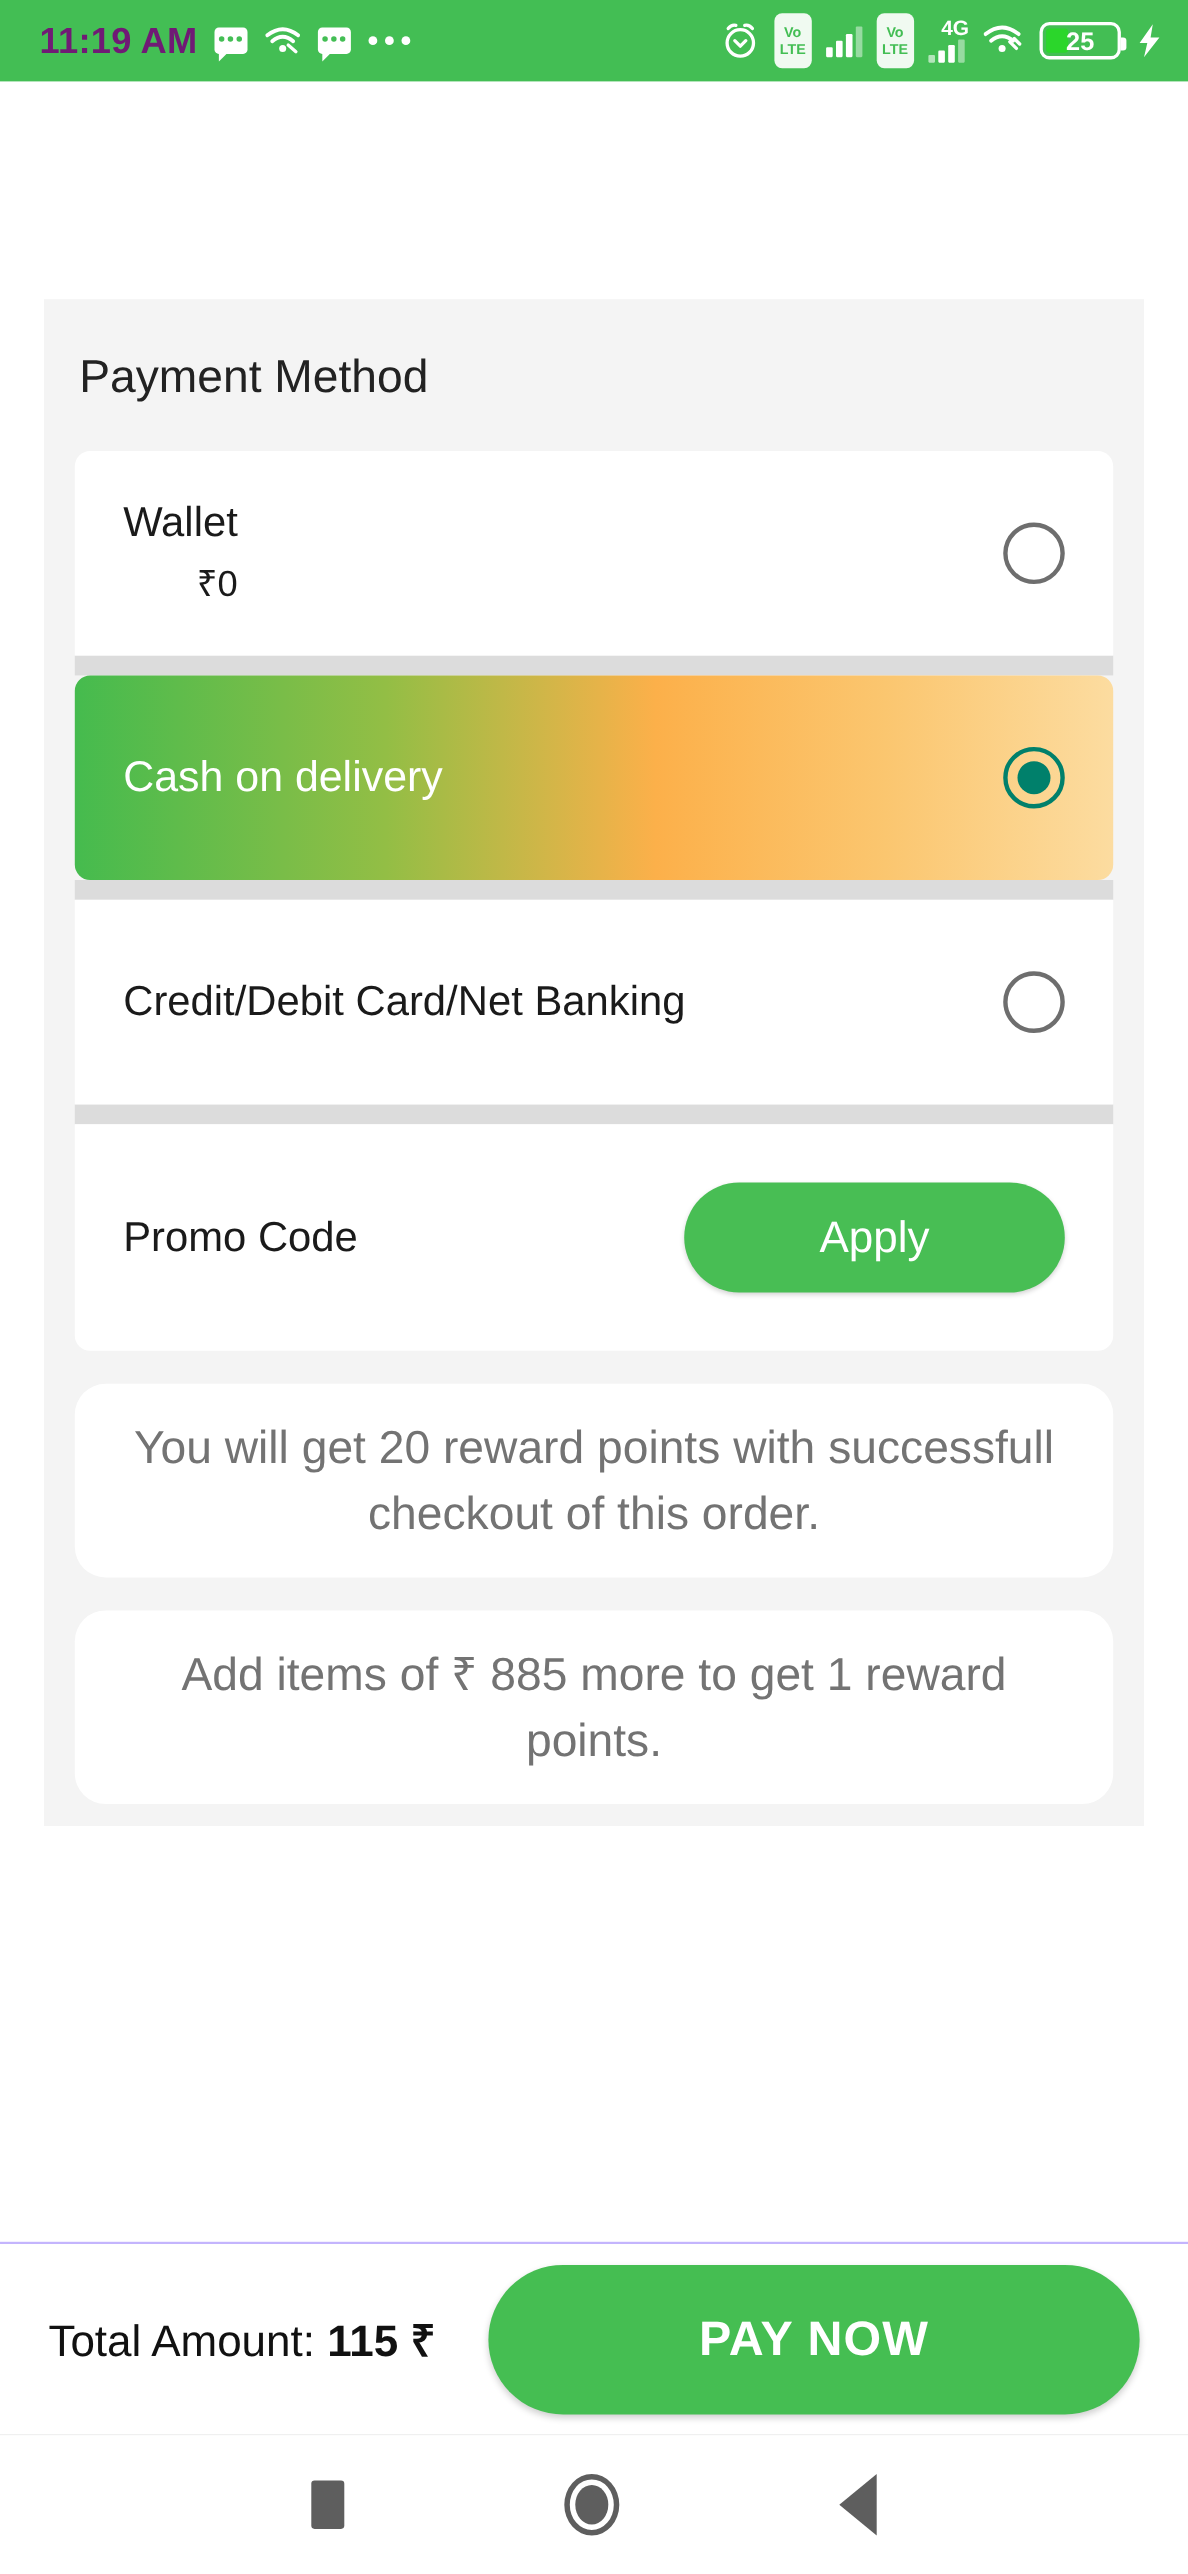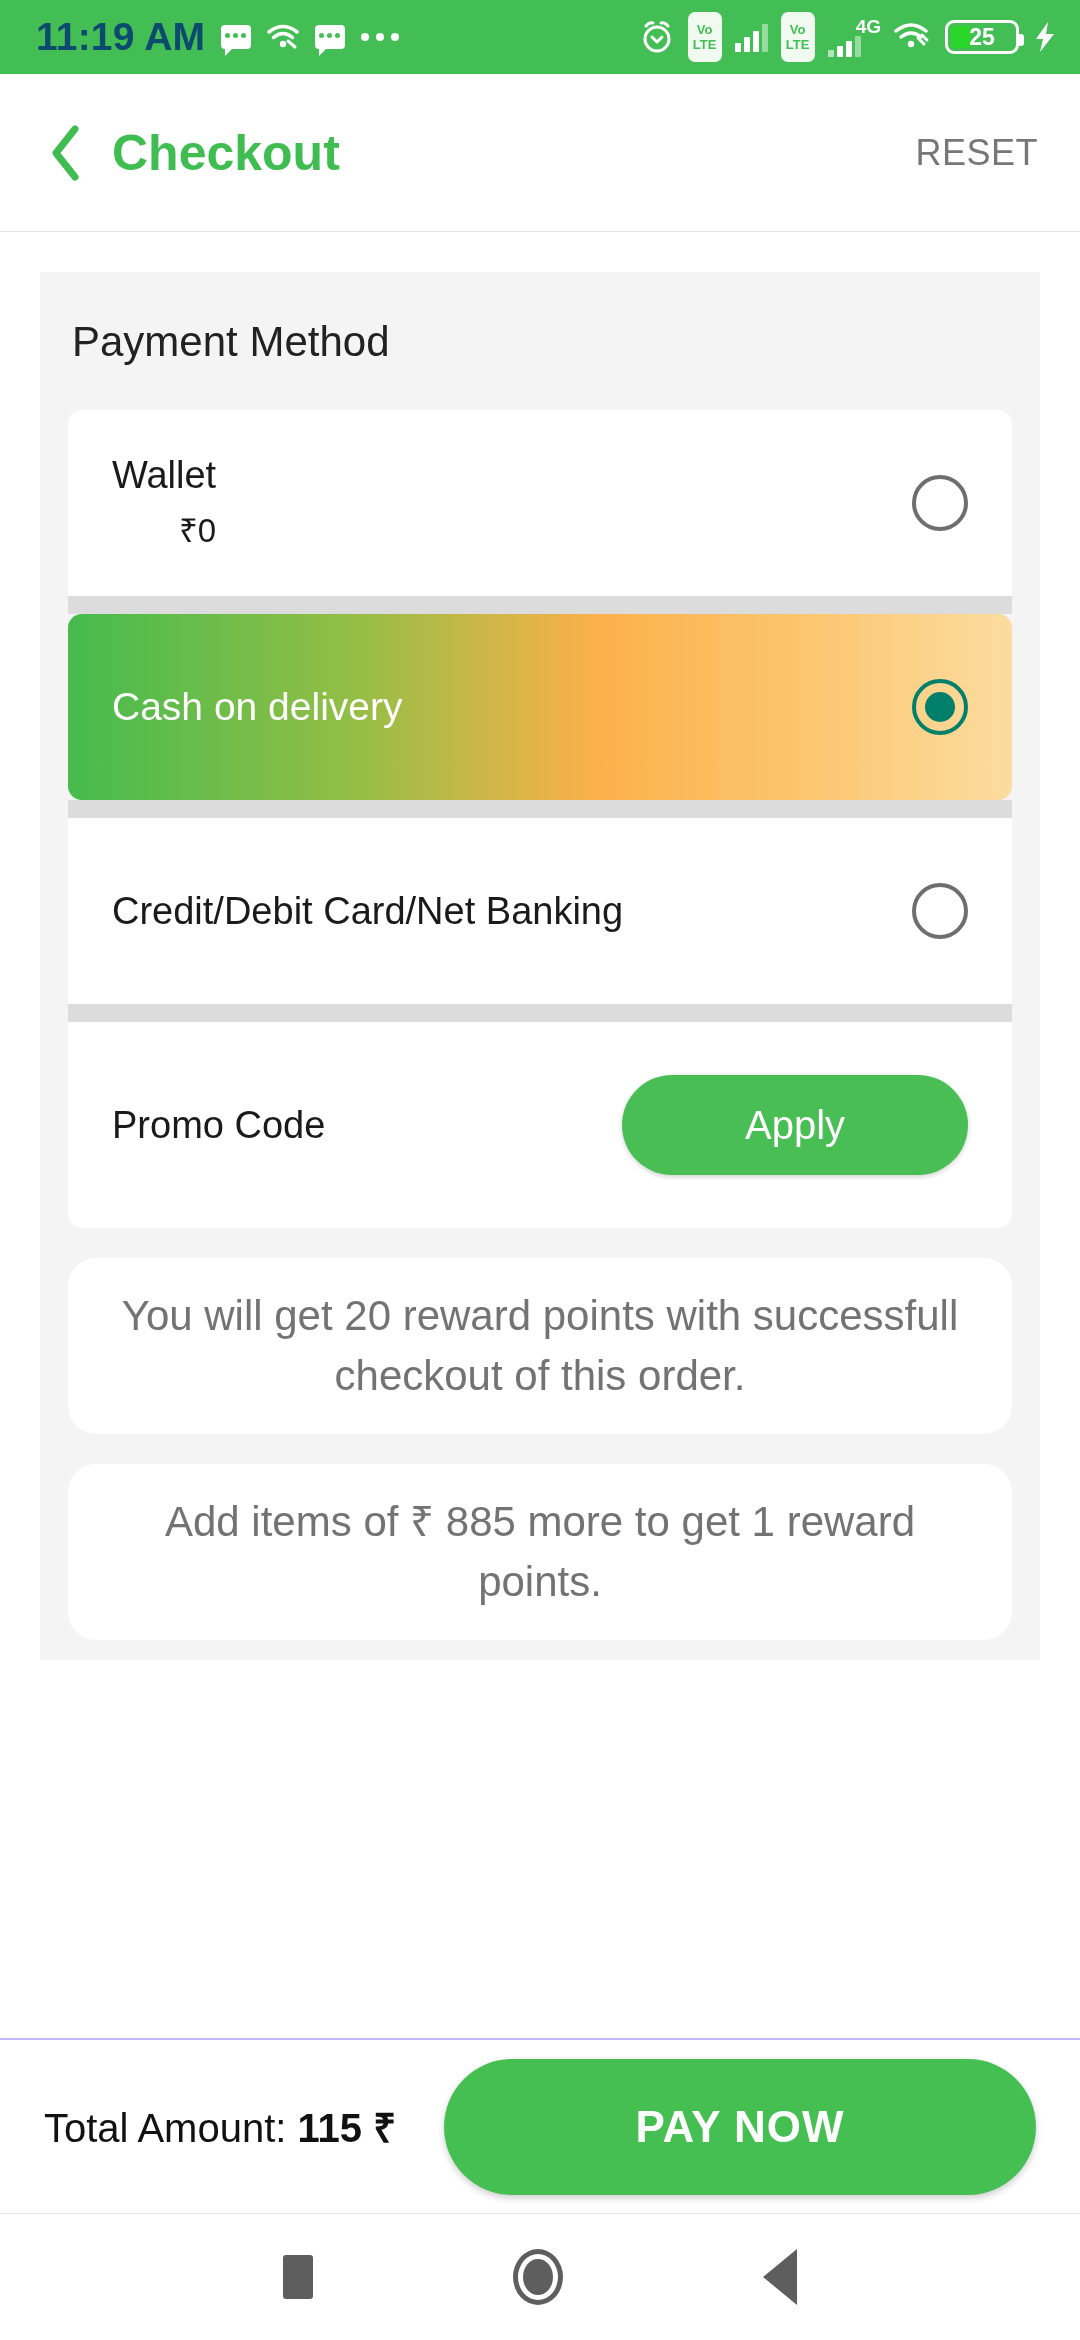--- a/index.html
+++ b/index.html
@@ -10,21 +10,21 @@
     overflow:hidden;
   }
   .phone { position:relative; width:1080px; height:2340px; background:#ffffff; }
 
   
   .statusbar{
     position:absolute; top:0; left:0; width:1080px; height:74px;
     background:#43BE54; display:flex; align-items:center;
     padding:0 22px 0 36px;
   }
-  .sb-time{ color:#0c4a6e; font-size:39px; font-weight:bold; letter-spacing:.2px; }
+  .sb-time{ color:#701a75; font-size:33px; font-weight:bold; letter-spacing:.2px; }
   .sb-left{ display:flex; align-items:center; gap:16px; }
   .sb-right{ margin-left:auto; display:flex; align-items:center; gap:13px; }
   .sb-icn{ display:flex; align-items:center; }
 
   .msg-bubble{ position:relative; width:30px; height:24px; background:#fff; border-radius:4px; }
   .msg-bubble:after{ content:""; position:absolute; left:4px; bottom:-7px;
       border-left:8px solid #fff; border-bottom:8px solid transparent; }
   .msg-dots{ position:absolute; top:8px; left:4px; display:flex; gap:3px; }
   .msg-dots i{ width:5px; height:5px; background:#43BE54; border-radius:50%; display:block; }
 
@@ -193,21 +193,21 @@
         <i style="height:9px"></i>
           <i style="height:15px"></i>
           <i style="height:21px"></i>
           <i class="d" style="height:28px"></i>
       </span>
       <span class="volte">
         <span>Vo</span>
         <span>LTE</span>
       </span>
       <span class="sb-icn" style="flex-direction:column; align-items:flex-start;">
-        <span style="color:#fff;font-size:19px;font-weight:bold;line-height:17px;margin-left:28px">4G</span>
+        <span style="color:#fff;font-size:19px;font-weight:bold;line-height:17px;margin-left:12px">4G</span>
         <span class="bars" style="height:22px">
           <i style="height:7px;opacity:.6"></i>
             <i style="height:11px"></i>
             <i style="height:16px"></i>
             <i class="d" style="height:21px"></i>
         </span>
       </span>
       <span class="sb-icn">
         <svg width="38" height="30" viewBox="0 0 38 30">
           <path d="M2 9 Q17 -3 32 9" stroke="#fff" stroke-width="3.5" fill="none" stroke-linecap="round"></path>
@@ -221,29 +221,20 @@
         <span class="bat-num">25</span>
       </span>
       <span class="sb-icn">
         <svg width="26" height="34" viewBox="0 0 26 34">
             <path d="M16 2 L4 19 h7 l-3 13 L22 14 h-8 z" fill="#fff"></path>
           </svg>
       </span>
     </div>
   </div>
 
-  <div class="appbar">
-    <span class="back-chevron">
-      <svg width="34" height="56" viewBox="0 0 34 56">
-        <path d="M26 4 L7 28 L26 52" stroke="#3FBD51" stroke-width="7" fill="none" stroke-linecap="round" stroke-linejoin="round"></path>
-      </svg>
-    </span>
-    <span class="page-title">Checkout</span>
-    <span class="reset-btn">RESET</span>
-  </div>
 
   <div class="panel">
     <div class="panel-title">Payment Method</div>
 
     <div class="methods">
 
       <div class="method first">
         <span class="m-texts">
           <span class="m-label">Wallet</span>
           <span class="m-sub">₹0</span>

